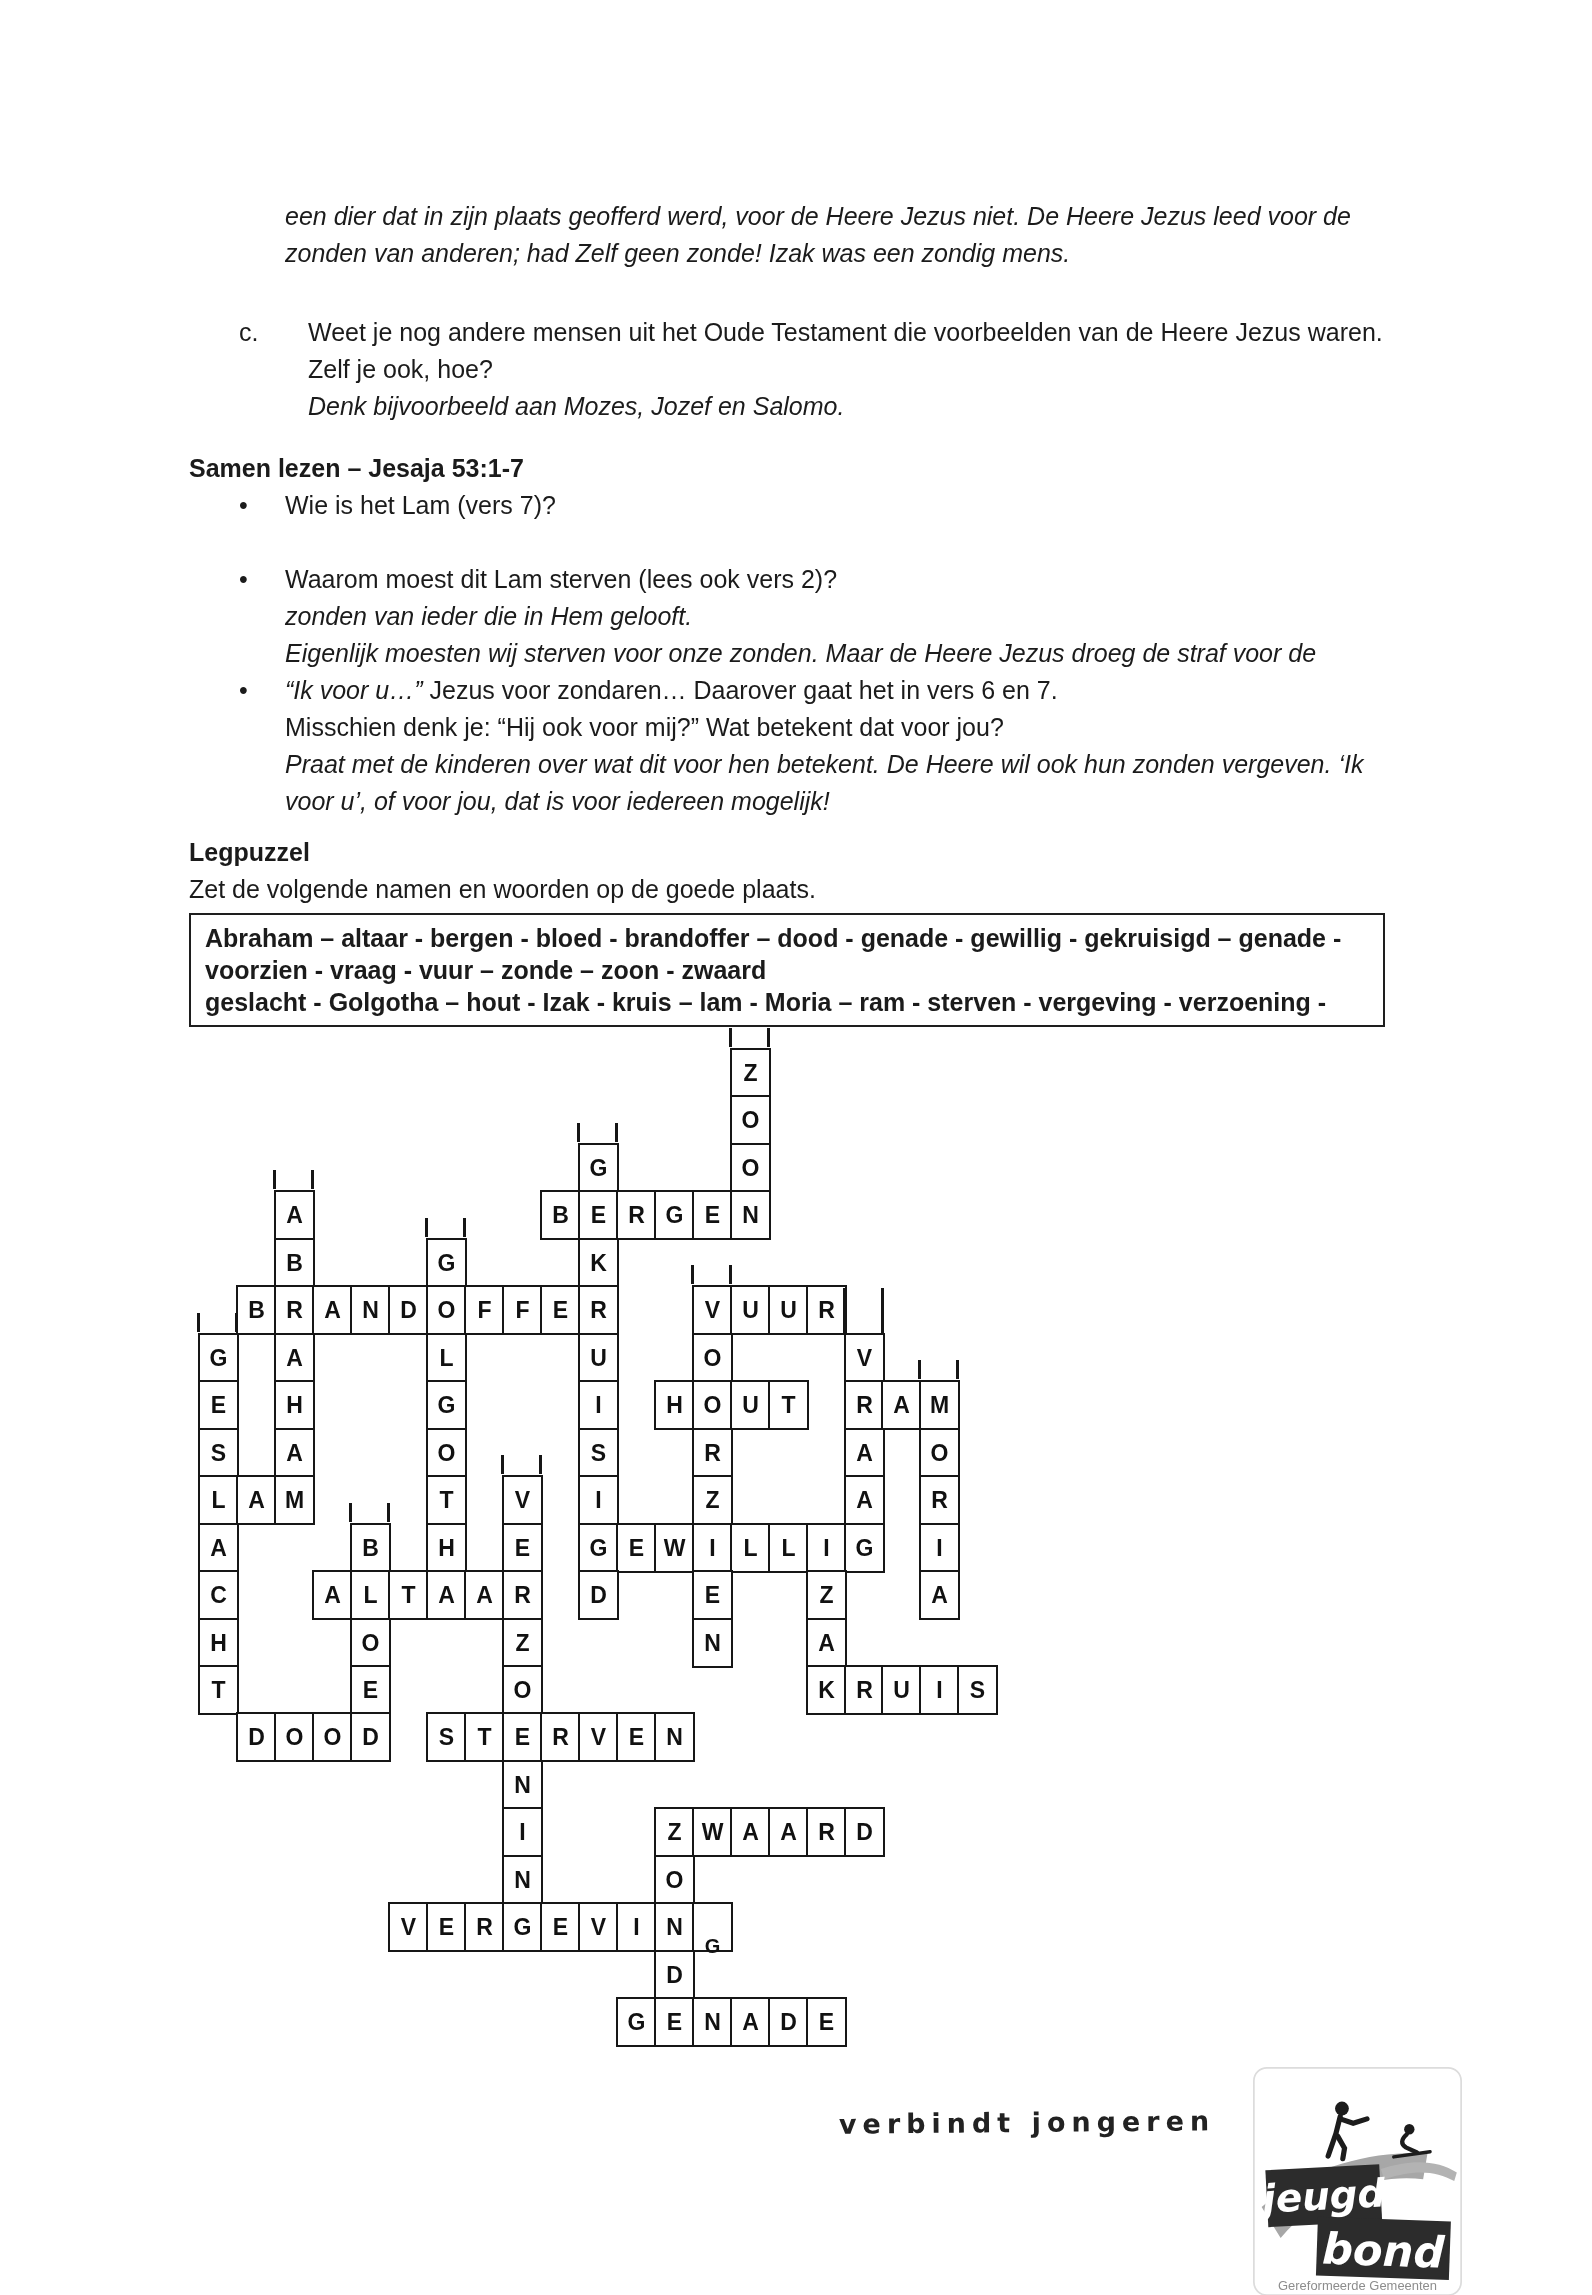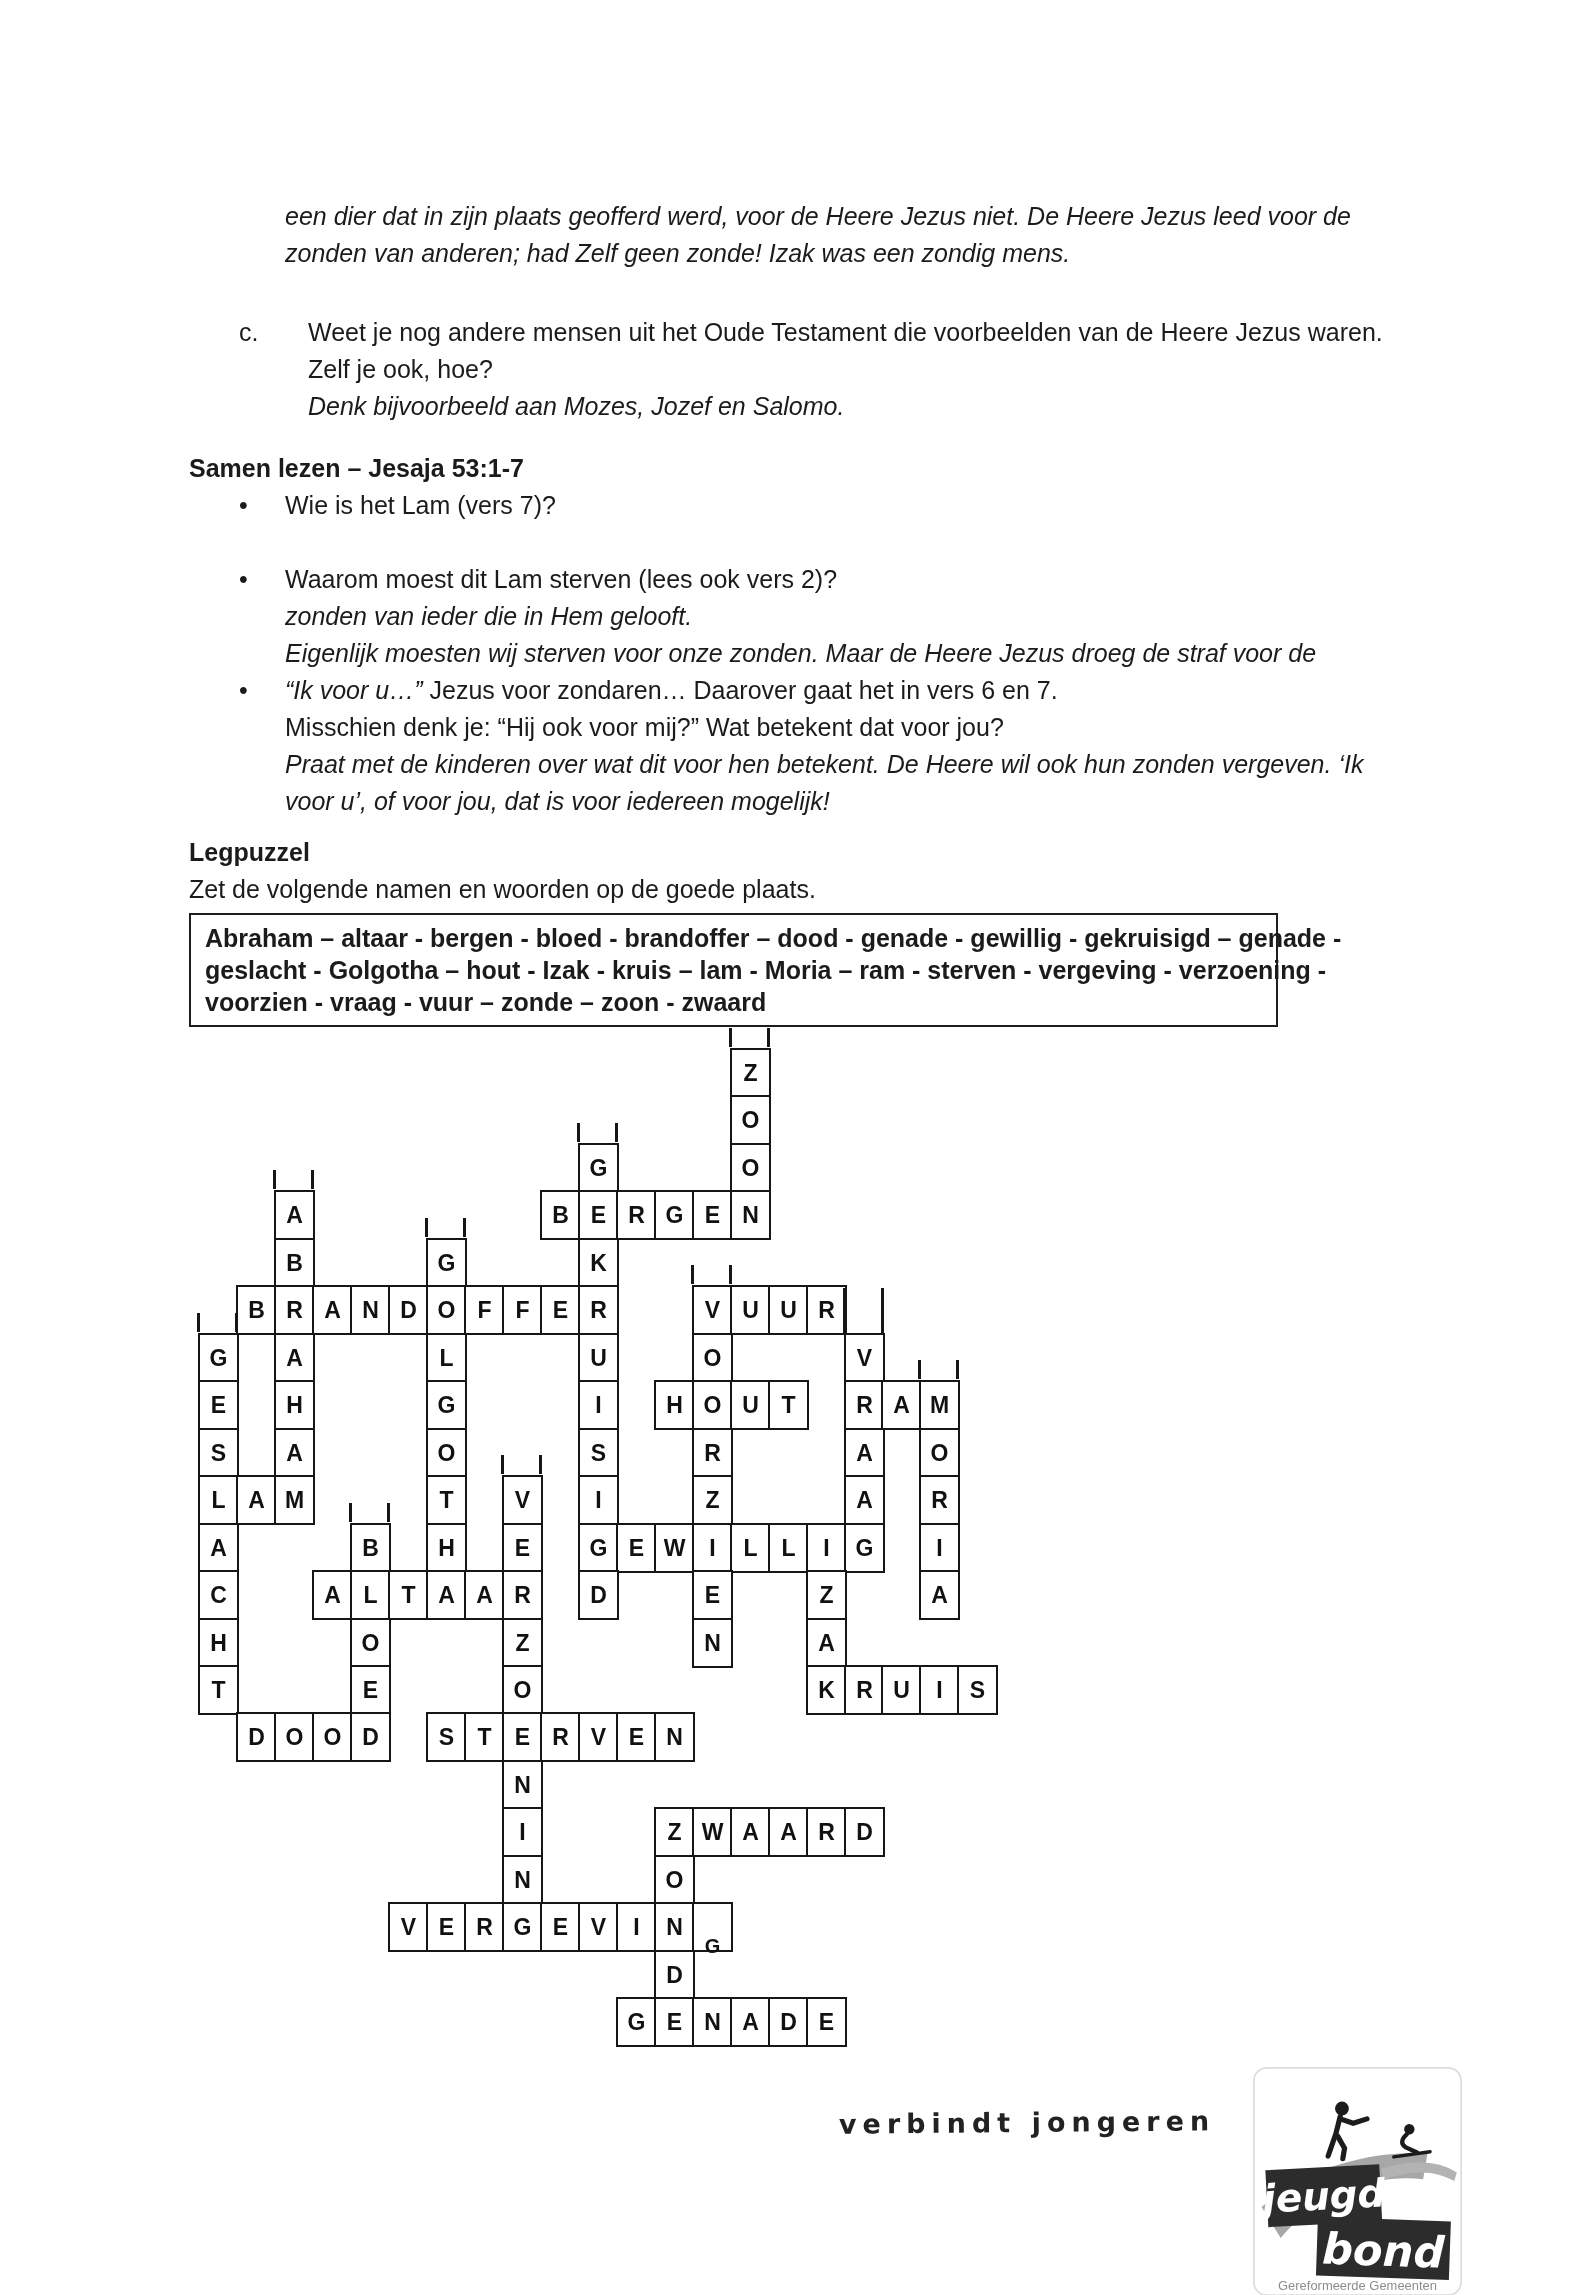--- a/index.html
+++ b/index.html
@@ -7,21 +7,21 @@
     position:relative;width:1592px;height:2295px;background:#ffffff;
     font-family:"Liberation Sans",sans-serif;color:#1b1b1b;overflow:hidden;
   }
   .line{white-space:nowrap;line-height:37px;font-size:25px;}
   .it{font-style:italic;}
   .bold{font-weight:bold;}
   .abs{position:absolute;}
   .marker{position:absolute;left:0;top:0;font-size:25px;line-height:37px;}
   
   .wordbox{
-    position:absolute;left:189px;top:913px;width:1089px;box-sizing:border-box;
+    position:absolute;left:189px;top:913px;width:1196px;box-sizing:border-box;
     border:2.6px solid #1e1e1e;padding:7px 14px;
   }
   .wordbox .line{font-weight:bold;line-height:32px;font-size:25px;}
   
   .puzzle{position:absolute;left:198px;top:1048px;width:797px;height:997px;}
   .cell{
     position:absolute;width:41px;height:50px;box-sizing:border-box;
     border:2.6px solid #161616;background:#fff;
     display:flex;align-items:center;justify-content:center;
     font-weight:bold;font-size:23px;color:#111;
@@ -88,22 +88,22 @@
       <div class="line it">Praat met de kinderen over wat dit voor hen betekent. De Heere wil ook hun zonden vergeven. ‘Ik</div>
       <div class="line it">voor u’, of voor jou, dat is voor iedereen mogelijk!</div>
     </div>
   </div>
 
   <div class="abs line bold" style="left:189px;top:834px;">Legpuzzel</div>
   <div class="abs line" style="left:189px;top:871px;">Zet de volgende namen en woorden op de goede plaats.</div>
 
   <div class="wordbox">
     <div class="line">Abraham – altaar - bergen -  bloed - brandoffer – dood - genade - gewillig  - gekruisigd –  genade -</div>
+    <div class="line">voorzien - vraag - vuur – zonde – zoon - zwaard</div>
     <div class="line">geslacht - Golgotha – hout - Izak -  kruis – lam - Moria – ram  - sterven -  vergeving - verzoening -</div>
-    <div class="line">voorzien - vraag - vuur – zonde – zoon - zwaard</div>
   </div>
 
   <div class="puzzle">
       <div class="cell stub" style="left: 532px; top: 0px;">
         <span>Z</span>
       </div>
       <div class="cell" style="left: 532px; top: 47px;">
         <span>O</span>
       </div>
       <div class="cell stub" style="left: 380px; top: 95px;">

